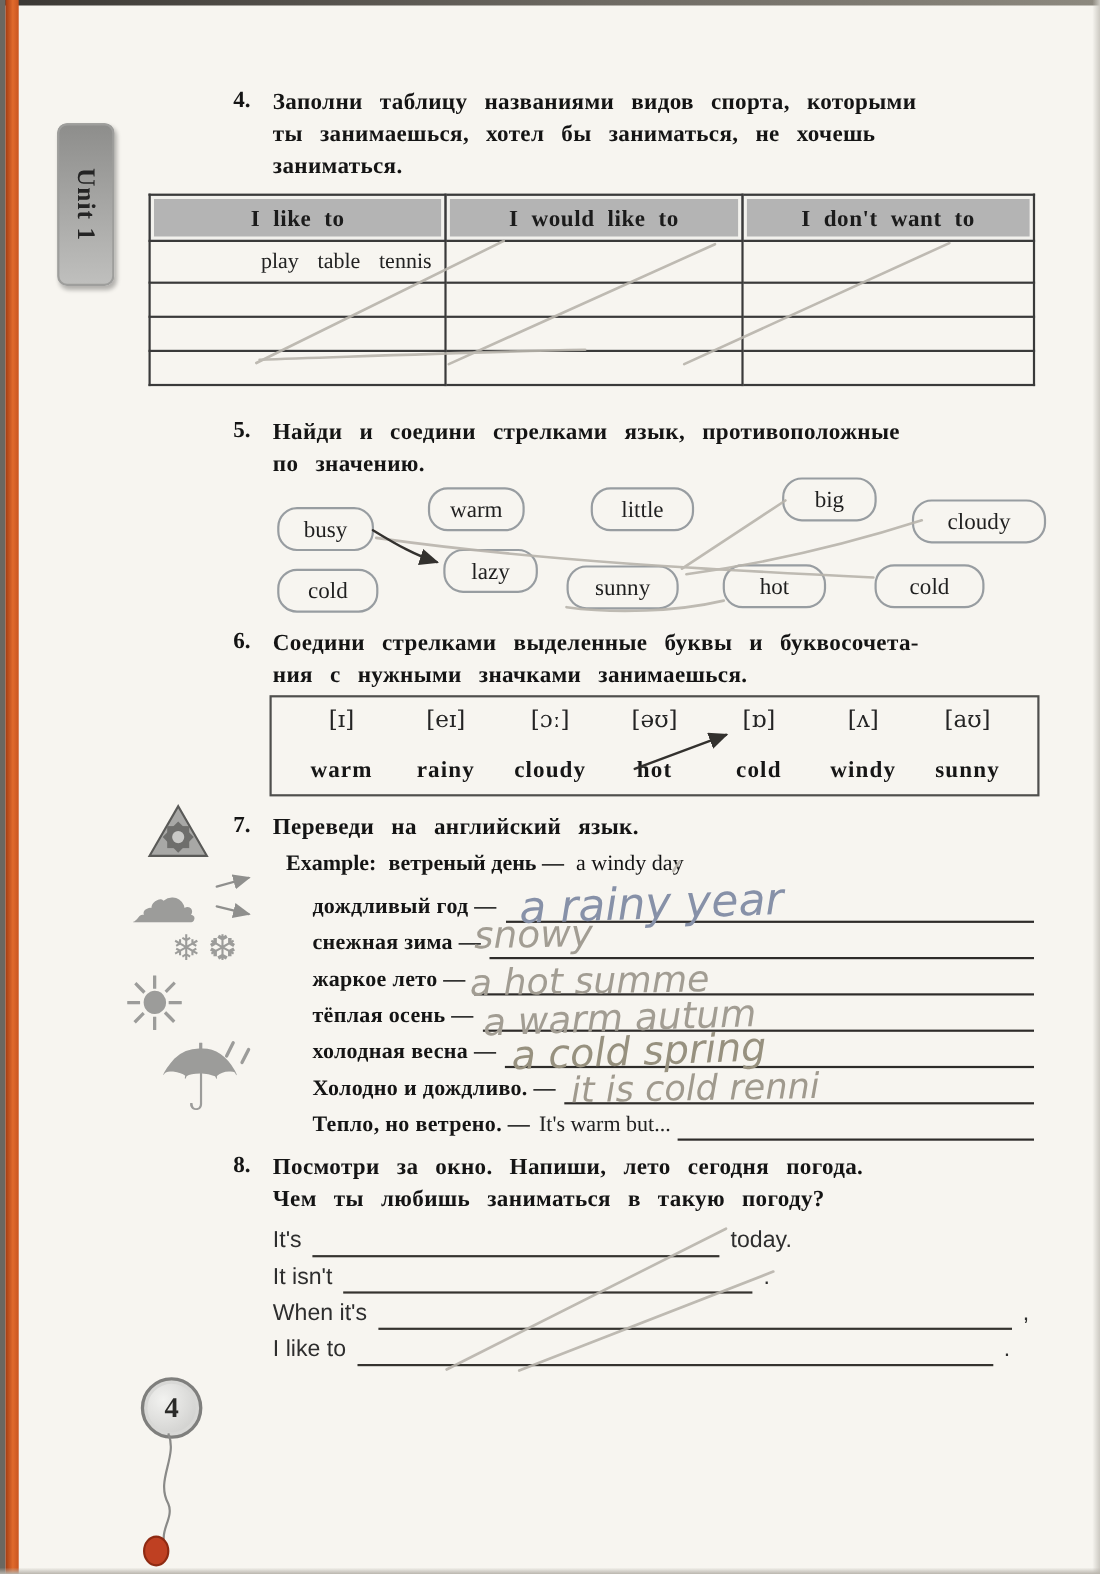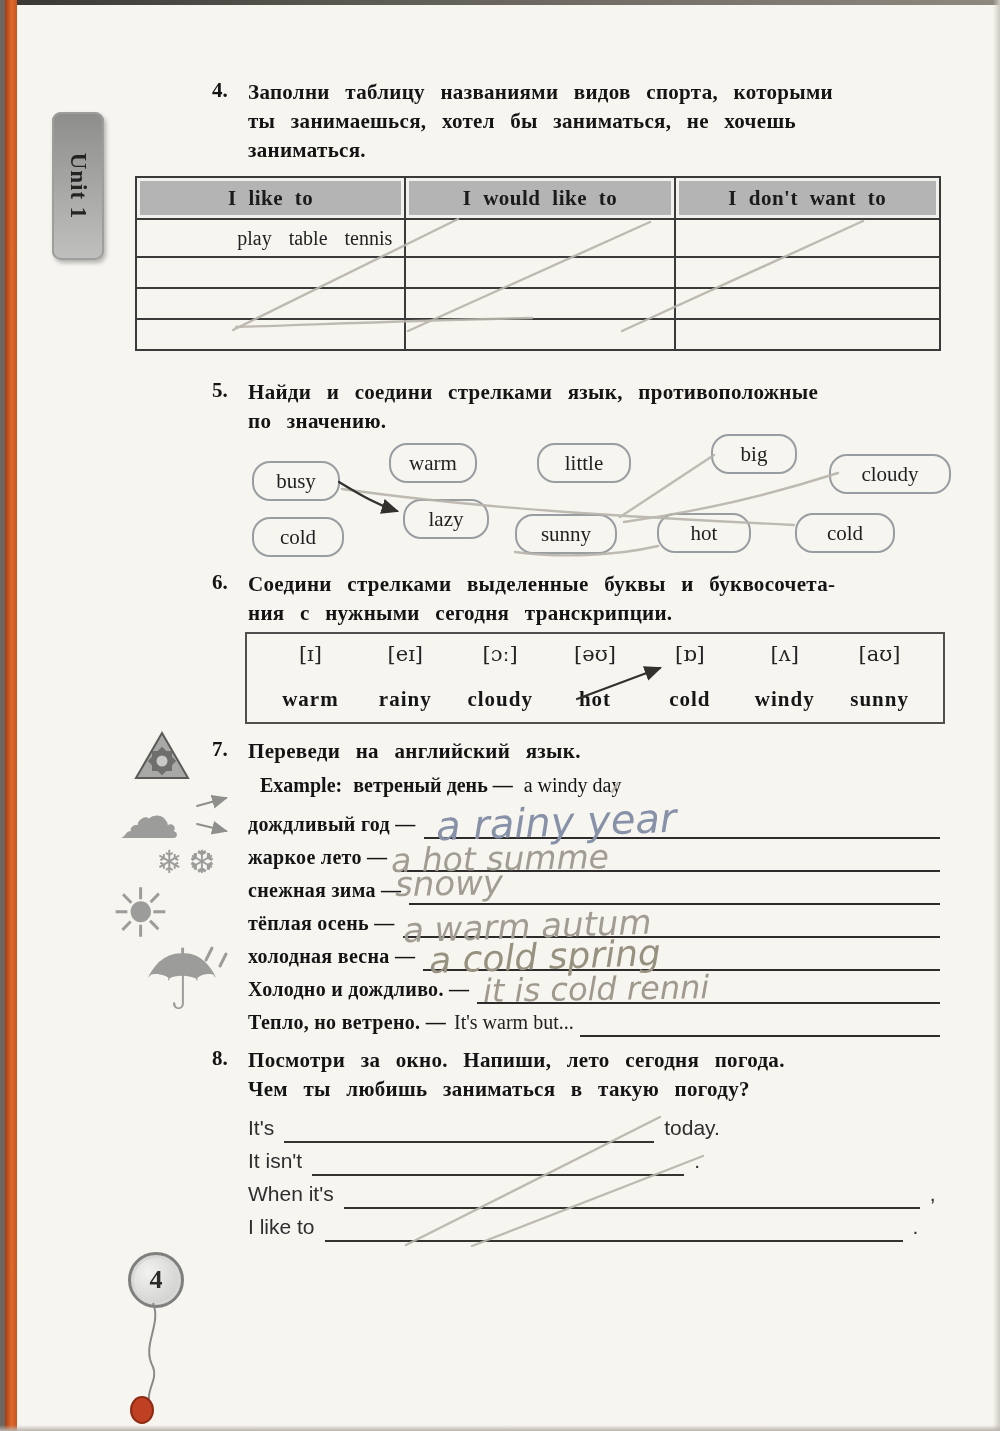--- a/index.html
+++ b/index.html
@@ -58,21 +58,21 @@
   .word-row span{flex:1;text-align:center;font:700 21px "Liberation Serif",serif;
                  color:#161616;letter-spacing:1px;}
 
   
   .star7{position:absolute;left:133px;top:730px;z-index:10;}
   .example{position:absolute;left:260px;top:774px;z-index:10;
            font:400 20px "Liberation Serif",serif;color:#141414;}
   .example .bold{font-weight:700;}
   .example span{margin-right:6px;}
   .t7items{position:absolute;left:248px;top:806px;width:692px;z-index:10;}
-  .t7row{display:flex;align-items:flex-end;height:33px;}
+  .t7row{display:flex;align-items:flex-end;height:33px;margin-left:36px;}
   .t7label{font:700 20px "Liberation Serif",serif;white-space:nowrap;padding-right:8px;
            line-height:30px;color:#141414;letter-spacing:.3px;}
   .printed{font:400 20px "Liberation Serif",serif;white-space:nowrap;padding-right:6px;line-height:30px;color:#222;}
   .wline{flex:1;position:relative;border-bottom:2px solid #2e2c2a;height:30px;}
   .hw{position:absolute;font-family:"DejaVu Sans",sans-serif;font-style:italic;
       white-space:nowrap;color:#a29d93;z-index:12;}
   .hw0{left:12px;bottom:-8px;font-size:40px;transform:rotate(-2deg);color:#8791a8;}
   .hw1{left:-14px;bottom:0;font-size:34px;transform:rotate(-1deg);}
   .hw2{left:-4px;bottom:-8px;font-size:33px;transform:rotate(-1deg);}
   .hw3{left:0;bottom:-10px;font-size:34px;transform:rotate(-2deg);}
@@ -178,21 +178,21 @@
   <div class="bubble" style="left:829px;top:454px;width:118px">cloudy</div>
   <div class="bubble" style="left:252px;top:517px;width:88px">cold</div>
   <div class="bubble" style="left:403px;top:499px;width:82px">lazy</div>
   <div class="bubble" style="left:515px;top:514px;width:98px">sunny</div>
   <div class="bubble" style="left:657px;top:513px;width:90px">hot</div>
   <div class="bubble" style="left:795px;top:513px;width:96px">cold</div>
 
   <div class="task task6">
     <span class="tnum">6.</span>
     <span class="ttext">Соедини стрелками выделенные буквы и буквосочета-
-ния с нужными сегодня транскрипции.</span>
+ния с нужными значками занимаешься.</span>
   </div>
 
   <div class="ipa-box">
     <div class="ipa-row">
       <span>[ɪ]</span>
       <span>[eɪ]</span>
       <span>[ɔː]</span>
       <span>[əʊ]</span>
       <span>[ɒ]</span>
       <span>[ʌ]</span>
@@ -232,29 +232,29 @@
   </div>
 
   <div class="t7items">
     <div class="t7row">
       <span class="t7label">дождливый год —</span>
       <span class="wline">
         <span class="hw hw0">a rainy year</span>
       </span>
     </div>
     <div class="t7row">
+      <span class="t7label">снежная зима —</span>
+      <span class="wline">
+        <span class="hw hw1">snowy</span>
+      </span>
+    </div>
+    <div class="t7row">
       <span class="t7label">жаркое лето —</span>
       <span class="wline">
         <span class="hw hw2">a hot summe</span>
-      </span>
-    </div>
-    <div class="t7row">
-      <span class="t7label">снежная зима —</span>
-      <span class="wline">
-        <span class="hw hw1">snowy</span>
       </span>
     </div>
     <div class="t7row">
       <span class="t7label">тёплая осень —</span>
       <span class="wline">
         <span class="hw hw3">a warm autum</span>
       </span>
     </div>
     <div class="t7row">
       <span class="t7label">холодная весна —</span>

